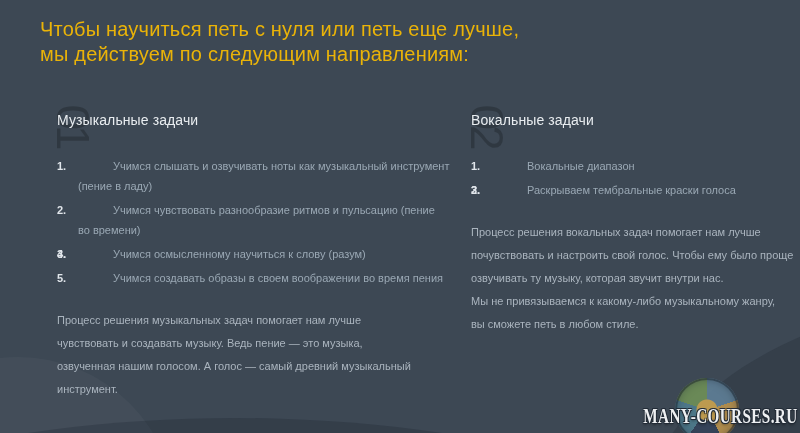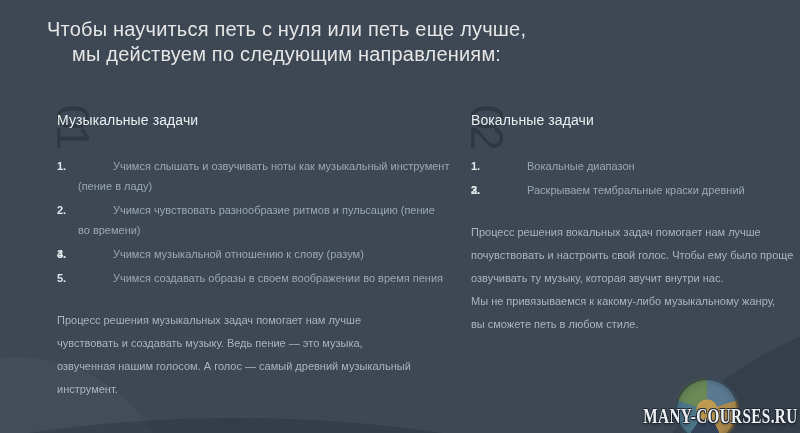--- a/index.html
+++ b/index.html
@@ -9,25 +9,24 @@
     background:#3d4854;
     font-family:"Liberation Sans", sans-serif;
     overflow:hidden;
   }
   .deco{position:absolute;border-radius:50%;pointer-events:none;}
   .deco-light{left:-140px;top:357px;width:316px;height:316px;background:rgba(255,255,255,0.03);}
   .deco-dark-bottom{left:-240px;top:418px;width:950px;height:300px;background:rgba(13,19,27,0.18);}
   .deco-dark-right{left:640px;top:300px;width:700px;height:460px;background:rgba(13,19,27,0.16);}
 
   .heading{
-    position:absolute;left:47px;top:17px;
+    position:absolute;left:40px;top:17px;
     font-size:20px;line-height:25px;font-weight:400;
-    color:#e5e5e5;letter-spacing:0.2px;
+    color:#eab308;letter-spacing:0.2px;
     white-space:pre-line;
-    text-align:center;
   }
 
   .columns{position:absolute;left:57px;top:103px;display:flex;gap:18px;}
   .col{position:relative;}
   .col-0{width:396px;}
   .col-1{width:340px;}
 
   .col-num{
     position:absolute;left:-13px;top:-3px;
     width:58px;height:50px;line-height:50px;text-align:center;
@@ -98,21 +97,21 @@
       <li>
         <span class="li-num">2.</span>
         <span class="li-text">Учимся чувствовать разнообразие ритмов и пульсацию (пение
 во времени)</span>
       </li>
       <li>
         <span class="li-num">3.</span>
       </li>
       <li>
         <span class="li-num">4.</span>
-        <span class="li-text">Учимся музыкальной отношению к слову (разум)</span>
+        <span class="li-text">Учимся осмысленному научиться к слову (разум)</span>
       </li>
       <li>
         <span class="li-num">5.</span>
         <span class="li-text">Учимся создавать образы в своем воображении во время пения</span>
       </li>
     </ol>
     <p class="col-para">Процесс решения музыкальных задач помогает нам лучше
 чувствовать и создавать музыку. Ведь пение — это музыка,
 озвученная нашим голосом. А голос — самый древний музыкальный
 инструмент.</p>
@@ -124,21 +123,21 @@
     <ol class="tasks">
       <li>
         <span class="li-num">1.</span>
         <span class="li-text">Вокальные диапазон</span>
       </li>
       <li>
         <span class="li-num">2.</span>
       </li>
       <li>
         <span class="li-num">3.</span>
-        <span class="li-text">Раскрываем тембральные краски древний</span>
+        <span class="li-text">Раскрываем тембральные краски голоса</span>
       </li>
     </ol>
     <p class="col-para">Процесс решения вокальных задач помогает нам лучше
 почувствовать и настроить свой голос. Чтобы ему было проще
 озвучивать ту музыку, которая звучит внутри нас.
 Мы не привязываемся к какому-либо музыкальному жанру,
 вы сможете петь в любом стиле.</p>
   </div>
 
 </div>

